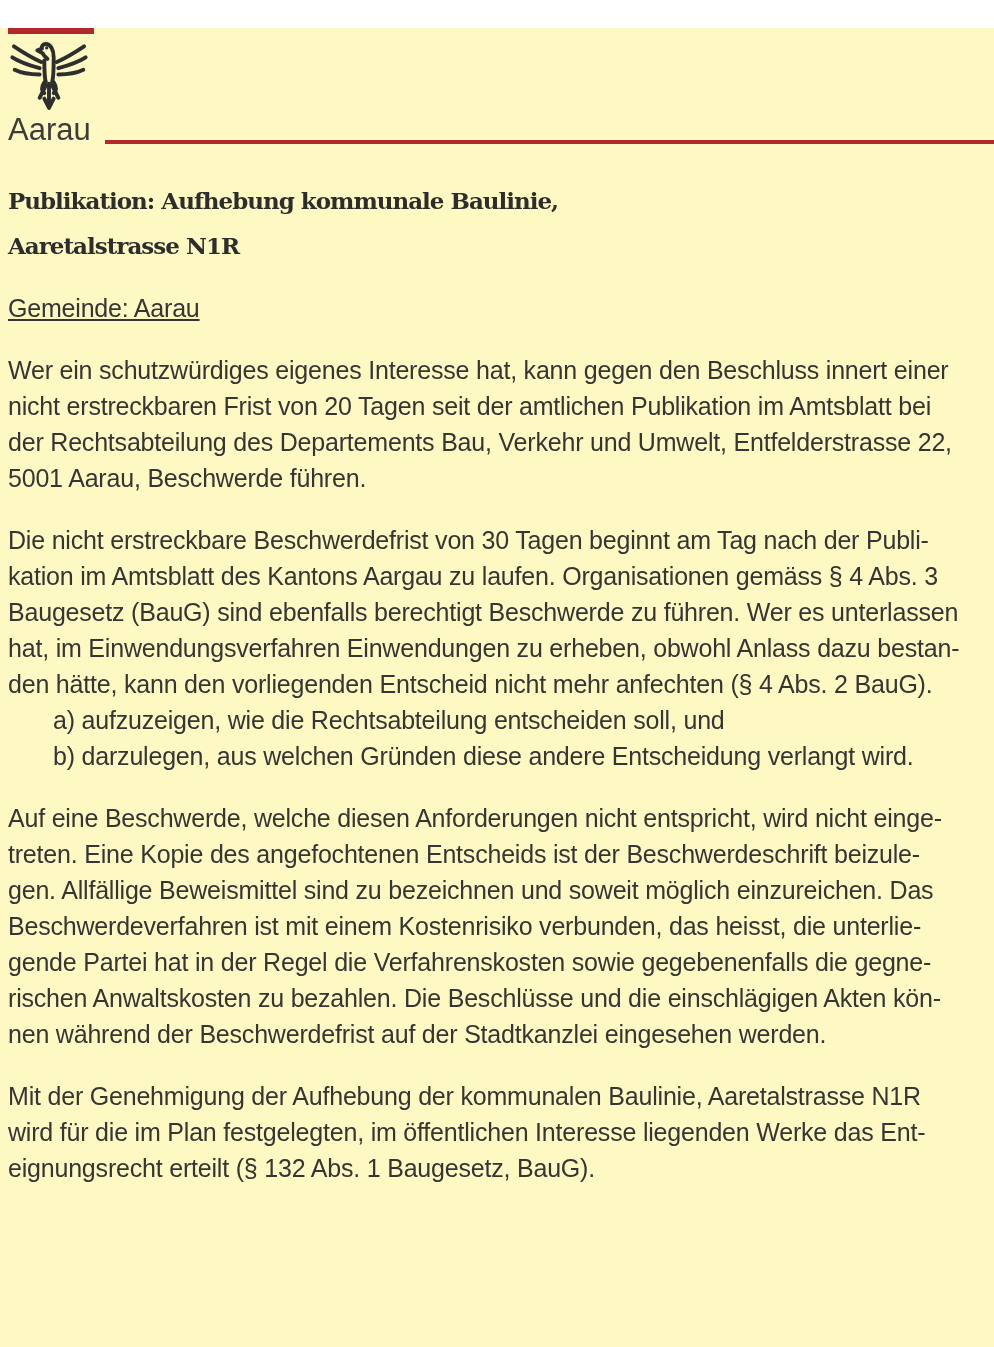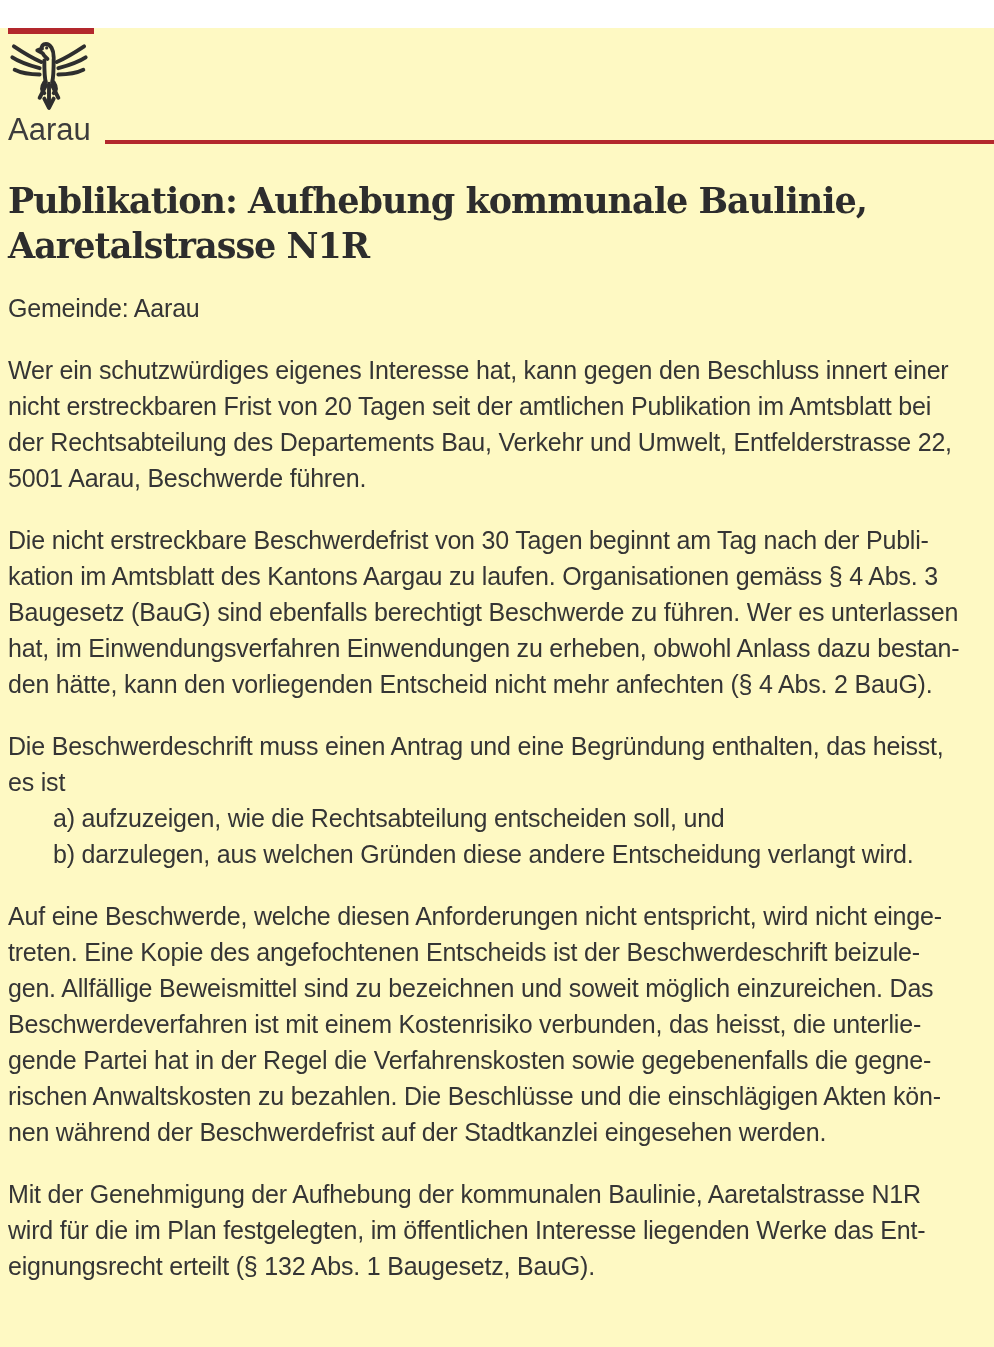--- a/index.html
+++ b/index.html
@@ -56,35 +56,35 @@
     right: 0;
     top: 112px;
     height: 4px;
     background: #b3282d;
   }
   
   .doc-title {
     margin: 28px 0 0 0;
     font-family: "DejaVu Serif", "Liberation Serif", serif;
     font-weight: 700;
-    font-size: 35px;
+    font-size: 23px;
     line-height: 45px;
     letter-spacing: -1px;
     color: #2d2d2d;
     white-space: pre-line;
   }
   .lines {
     white-space: pre-line;
     font-size: 25px;
     line-height: 36px;
     letter-spacing: -0.2px;
     color: #353535;
     margin: 0;
   }
-  .municipality { margin-top: 22px; }
+  .municipality { margin-top: 22px; text-decoration: underline; }
   .para { margin-top: 26px; }
   .list-block { margin-top: 0; }
   .list-item { padding-left: 45px; }
 </style>
 </head>
 <body>
 
 <div class="page">
 
   <div class="header">
@@ -132,22 +132,20 @@
 nicht erstreckbaren Frist von 20 Tagen seit der amtlichen Publikation im Amtsblatt bei
 der Rechtsabteilung des Departements Bau, Verkehr und Umwelt, Entfelderstrasse 22,
 5001 Aarau, Beschwerde führen.</p>
 
   <p class="lines para">Die nicht erstreckbare Beschwerdefrist von 30 Tagen beginnt am Tag nach der Publi-
 kation im Amtsblatt des Kantons Aargau zu laufen. Organisationen gemäss § 4 Abs. 3
 Baugesetz (BauG) sind ebenfalls berechtigt Beschwerde zu führen. Wer es unterlassen
 hat, im Einwendungsverfahren Einwendungen zu erheben, obwohl Anlass dazu bestan-
 den hätte, kann den vorliegenden Entscheid nicht mehr anfechten (§ 4 Abs. 2 BauG).</p>
 
-  <p class="lines para">Die Beschwerdeschrift muss einen Antrag und eine Begründung enthalten, das heisst,
-es ist</p>
 
   <div class="list-block">
     <p class="lines list-item">a) aufzuzeigen, wie die Rechtsabteilung entscheiden soll, und</p>
     <p class="lines list-item">b) darzulegen, aus welchen Gründen diese andere Entscheidung verlangt wird.</p>
   </div>
 
   <p class="lines para">Auf eine Beschwerde, welche diesen Anforderungen nicht entspricht, wird nicht einge-
 treten. Eine Kopie des angefochtenen Entscheids ist der Beschwerdeschrift beizule-
 gen. Allfällige Beweismittel sind zu bezeichnen und soweit möglich einzureichen. Das
 Beschwerdeverfahren ist mit einem Kostenrisiko verbunden, das heisst, die unterlie-

